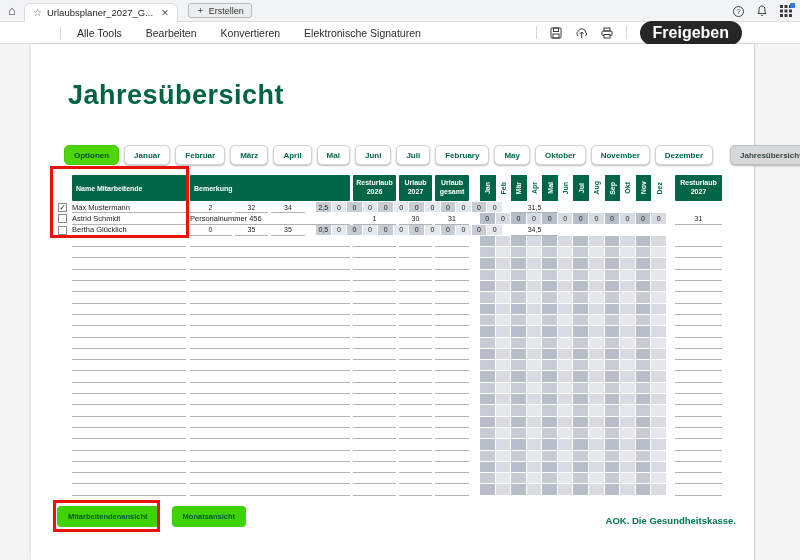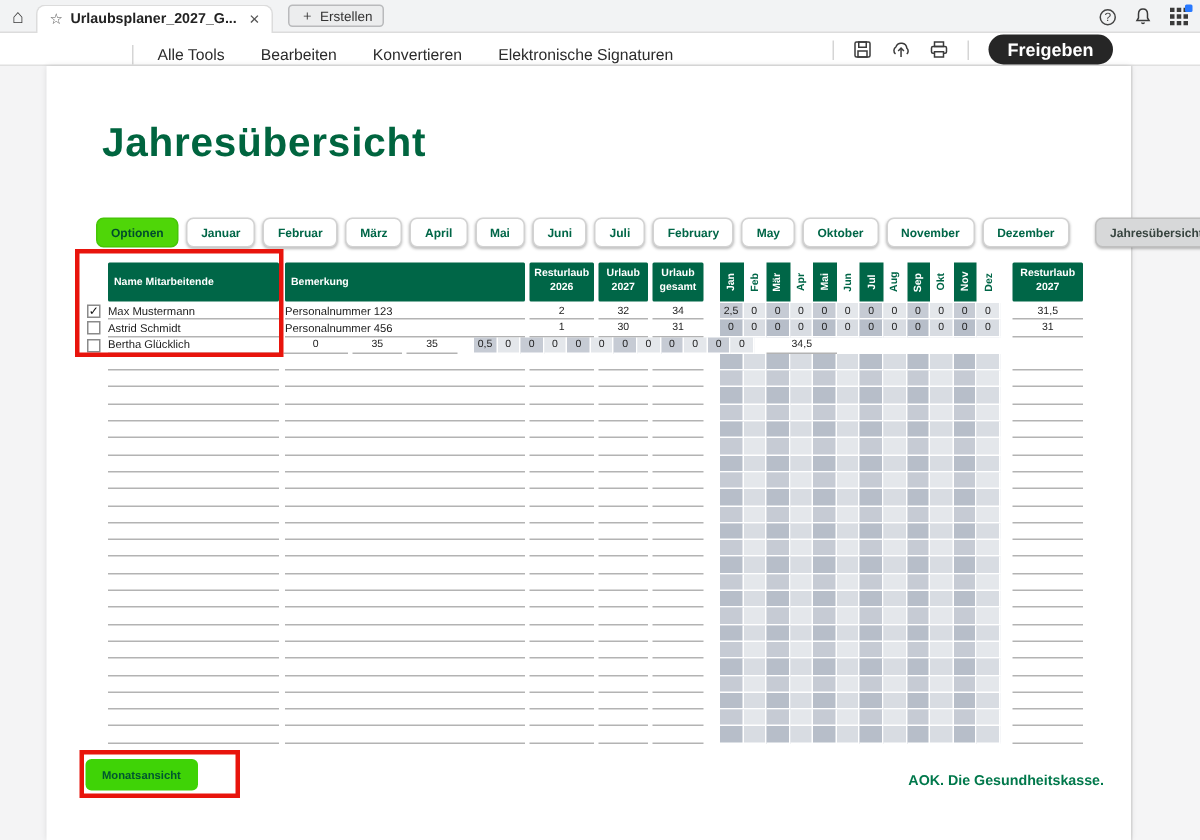--- a/index.html
+++ b/index.html
@@ -6,39 +6,39 @@
   html,body { width:800px; height:560px; overflow:hidden;
     font-family:"Liberation Sans", sans-serif; background:#fff; }
 
   
   .chrome-top { height:22px; background:#f2f3f4; border-bottom:1px solid #dcdcdc;
     display:flex; align-items:center; position:relative; }
   .home-btn { width:24px; display:flex; justify-content:center; color:#3a3a3a; font-size:13px; cursor:pointer; }
   .doc-tab { height:19px; margin-top:3px; background:#fff; border:1px solid #dcdcdc; border-bottom:none;
     border-radius:6px 6px 0 0; display:flex; align-items:center; gap:5px; padding:0 8px; }
   .doc-tab .star { color:#555; font-size:10px; }
-  .doc-tab .t-title { font-size:9.5px; color:#222; font-weight:bold; }
+  .doc-tab .t-title { font-size:9.5px; color:#222; font-weight:normal; }
   .doc-tab .t-close { color:#555; font-size:9px; margin-left:3px; cursor:pointer; }
   .create-btn { margin-left:10px; height:15px; background:#ecedee; border:1px solid #b9babc;
     border-radius:3px; font-size:9px; color:#333; display:flex; align-items:center; gap:4px; padding:0 7px; }
   .chrome-right { position:absolute; right:8px; top:0; height:22px; display:flex; align-items:center; gap:12px; }
   .help-ic { width:11px; height:11px; border:1px solid #444; border-radius:50%;
     font-size:8px; color:#444; display:flex; align-items:center; justify-content:center; }
   .apps-wrap { position:relative; }
   .apps-dot { position:absolute; top:-2px; right:-3px; width:5px; height:5px; background:#2979ff; border-radius:1px; }
 
   
   .toolbar { height:22px; background:#fff; border-bottom:1px solid #e0e0e0;
-    display:flex; align-items:flex-end; position:relative; font-size:10.5px; color:#2b2b2b;padding-left:28px; }
+    display:flex; align-items:center; position:relative; font-size:10.5px; color:#2b2b2b; }
   .tb-div { width:1px; height:13px; background:#d5d5d5; }
   .tb-menu { display:flex; gap:24px; margin-left:16px; }
   .tb-menu span { cursor:pointer; }
   .tb-right { position:absolute; right:58px; display:flex; align-items:center; gap:13px; }
   .search-lab { font-size:10px; color:#333; display:flex; align-items:center; gap:5px; }
-  .share-pill { background:#262626; color:#fff; font-size:12px; font-weight:bold;
+  .share-pill { background:#262626; color:#fff; font-size:16px; font-weight:bold;
     border-radius:999px; padding:3px 13px; border:none; }
 
   
   .doc-area { display:flex; height:516px; background:#f4f4f5; }
   .rail-left { width:31px; background:#f4f4f5; }
   .page { width:723px; background:#fff; position:relative; box-shadow:0 0 4px rgba(0,0,0,.12); }
   .rail-right { flex:1; background:#f5f5f6; border-left:1px solid #e0e0e0; }
 
   .title1 { position:absolute; left:37px; top:36px; font-size:27px; font-weight:bold;
     color:#00653f; letter-spacing:.5px; }
@@ -237,21 +237,20 @@
               <span>Dez</span>
             </div>
           </div>
           <div class="c-r27 hcell ctr">Resturlaub 2027</div>
         </div>
         <div class="trow rw">
           <div class="c-cb">
             <div class="cbx">✓</div>
           </div>
           <div class="c-name txtcell ul">Max Mustermann</div>
-          <div class="c-bem txtcell ul">Personalnummer 123</div>
           <div class="c-n1 numcell ul">2</div>
           <div class="c-n2 numcell ul">32</div>
           <div class="c-n3 numcell ul">34</div>
           <div class="c-mon">
             <div class="mcell" style="background: rgb(198, 203, 212);">2,5</div>
             <div class="mcell" style="background: rgb(228, 231, 235);">0</div>
             <div class="mcell" style="background: rgb(198, 203, 212);">0</div>
             <div class="mcell" style="background: rgb(228, 231, 235);">0</div>
             <div class="mcell" style="background: rgb(198, 203, 212);">0</div>
             <div class="mcell" style="background: rgb(228, 231, 235);">0</div>
@@ -838,20 +837,21 @@
             <div class="mcell" style="background: rgb(183, 190, 201);"></div>
             <div class="mcell" style="background: rgb(216, 220, 226);"></div>
             <div class="mcell" style="background: rgb(183, 190, 201);"></div>
             <div class="mcell" style="background: rgb(216, 220, 226);"></div>
           </div>
           <div class="c-r27 numcell ul"></div>
         </div>
       </div>
 
     <div class="view-btns" id="view-btns">
+        <button class="vbtn">Mitarbeitendenansicht</button>
         <button class="vbtn">Monatsansicht</button>
       </div>
     <div class="footer-claim">AOK. Die Gesundheitskasse.</div>
 
     <div class="anno anno1"></div>
     <div class="anno anno2"></div>
   </div>
   <div class="rail-right"></div>
 </div>
 

